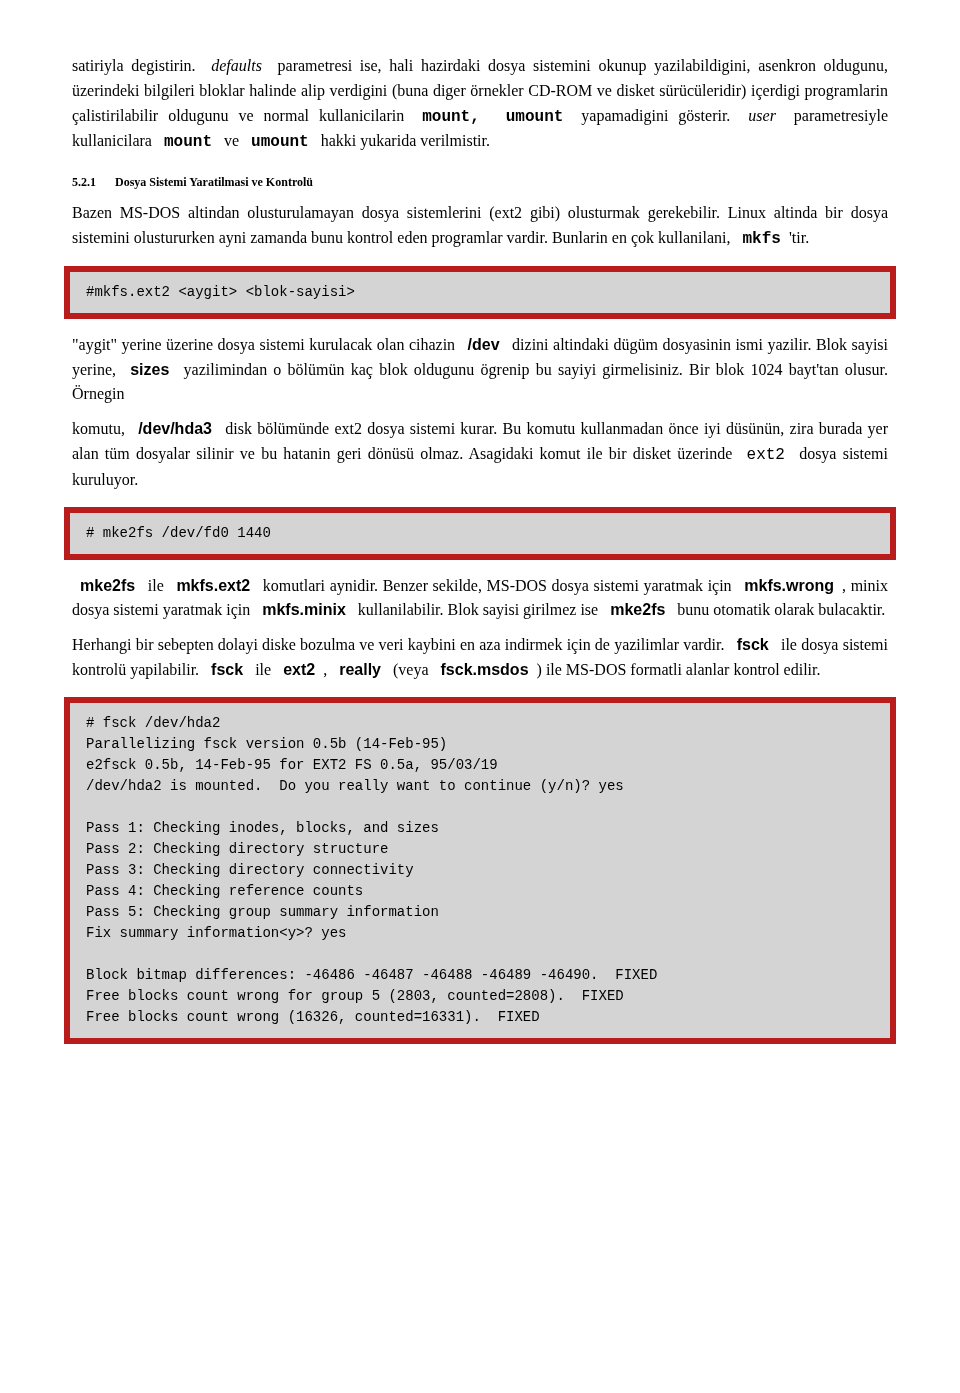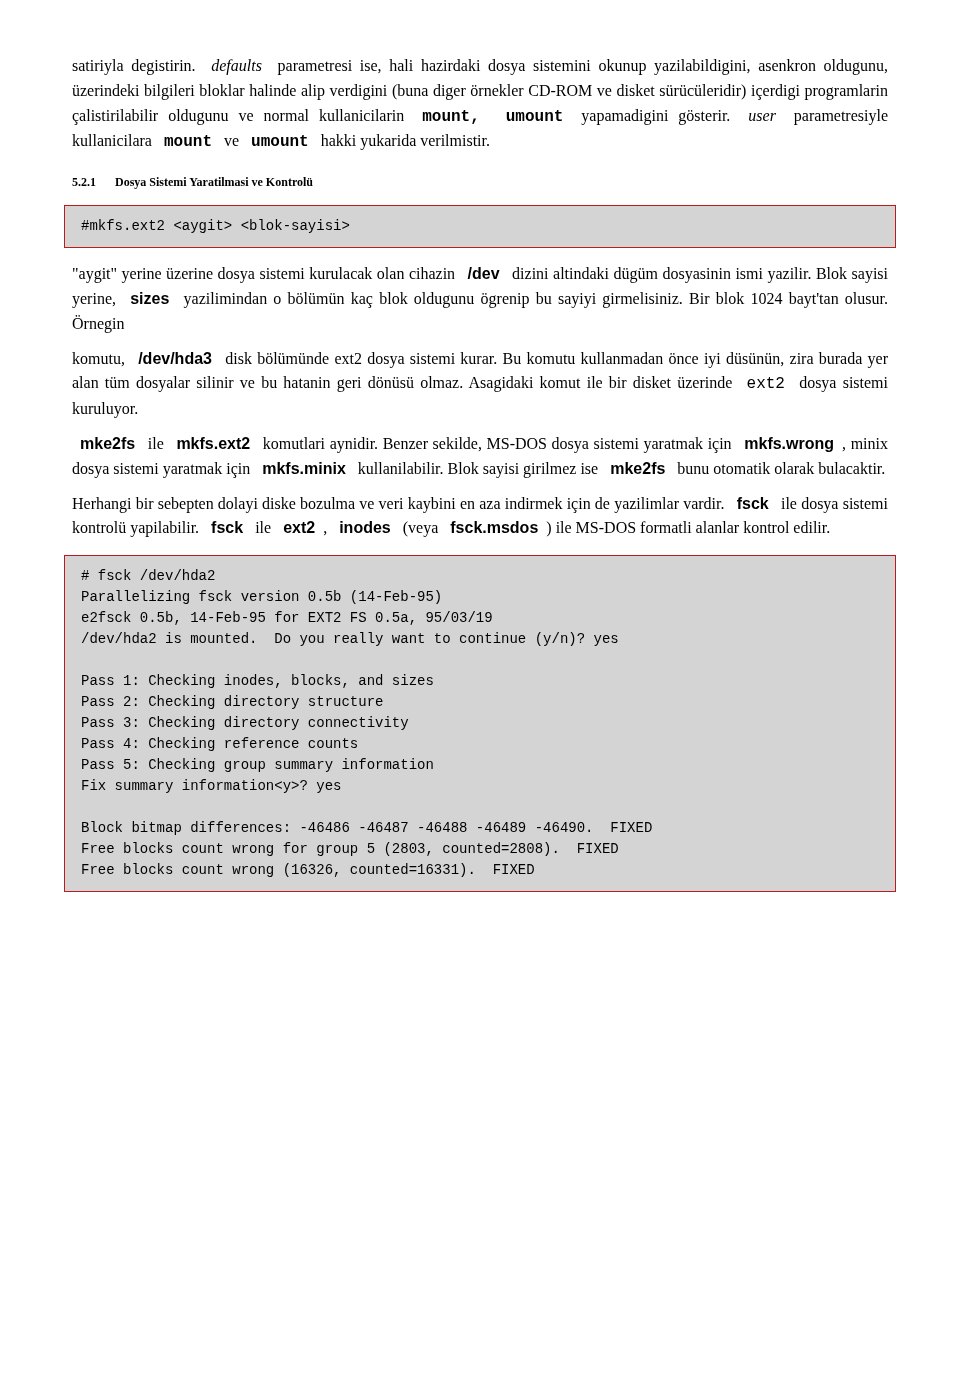--- a/index.html
+++ b/index.html
@@ -28,21 +28,21 @@
       font-style: italic;
     }
     .section-heading {
       font-size: 12px;
       font-weight: bold;
       margin: 18px 0 10px 0;
       font-family: "Times New Roman", Times, serif;
     }
     .code-block {
       background: #d4d4d4;
-      border: 1px solid #b91c1c;
+      border: 6px solid #b91c1c;
       font-family: "Courier New", Courier, monospace;
       font-size: 14px;
       padding: 10px 16px;
       margin: 14px 0;
       white-space: pre;
       line-height: 1.5;
     }
     .code-inline {
       font-family: Liberation Sans, sans-serif;
       font-weight: bold;
@@ -55,40 +55,44 @@
 
   <p>
     satiriyla degistirin. <span class="italic">defaults</span> parametresi ise, hali hazirdaki dosya sistemini okunup yazilabildigini, asenkron oldugunu, üzerindeki bilgileri bloklar halinde alip verdigini (buna diger örnekler CD-ROM ve disket sürücüleridir) içerdigi programlarin çalistirilabilir oldugunu ve normal kullanicilarin <span class="mono">mount,</span> <span class="mono">umount</span> yapamadigini gösterir. <span class="italic">user</span> parametresiyle kullanicilara <span class="mono">mount</span> ve <span class="mono">umount</span> hakki yukarida verilmistir.
   </p>
 
   <div class="section-heading">
     <span>5.2.1</span>
     <span>Dosya Sistemi Yaratilmasi ve Kontrolü</span>
   </div>
 
+  <p>
+    Bazen MS-DOS altindan olusturulamayan dosya sistemlerini (ext2 gibi) olusturmak gerekebilir. Linux altinda bir dosya sistemini olustururken ayni zamanda bunu kontrol eden programlar vardir. Bunlarin en çok kullanilani, <span class="mono">mkfs</span>'tir.
+  </p>
 
 
   <div class="code-block">#mkfs.ext2 &lt;aygit&gt; &lt;blok-sayisi&gt;</div>
 
   <p>
     "aygit" yerine üzerine dosya sistemi kurulacak olan cihazin <span class="code-inline">/dev</span> dizini altindaki dügüm dosyasinin ismi yazilir. Blok sayisi yerine, <span class="code-inline">sizes</span> yazilimindan o bölümün kaç blok oldugunu ögrenip bu sayiyi girmelisiniz. Bir blok 1024 bayt'tan olusur. Örnegin
   </p>
 
 
   <p>
     komutu, <span class="code-inline">/dev/hda3</span> disk bölümünde ext2 dosya sistemi kurar. Bu komutu kullanmadan önce iyi düsünün, zira burada yer alan tüm dosyalar silinir ve bu hatanin geri dönüsü olmaz. Asagidaki komut ile bir disket üzerinde <span class="mono-inline">ext2</span> dosya sistemi kuruluyor.
   </p>
 
+  <div class="code-block"># mke2fs /dev/fd0 1440</div>
 
   <p>
     <span class="code-inline">mke2fs</span> ile <span class="code-inline">mkfs.ext2</span> komutlari aynidir. Benzer sekilde, MS-DOS dosya sistemi yaratmak için <span class="code-inline">mkfs.wrong</span>, minix dosya sistemi yaratmak için <span class="code-inline">mkfs.minix</span> kullanilabilir. Blok sayisi girilmez ise <span class="code-inline">mke2fs</span> bunu otomatik olarak bulacaktir.
   </p>
 
   <p>
-    Herhangi bir sebepten dolayi diske bozulma ve veri kaybini en aza indirmek için de yazilimlar vardir. <span class="code-inline">fsck</span> ile dosya sistemi kontrolü yapilabilir. <span class="code-inline">fsck</span> ile <span class="code-inline">ext2</span>, <span class="code-inline">inodes</span> (veya <span class="code-inline">fsck.msdos</span>) ile MS-DOS formatli alanlar kontrol edilir.
+    Herhangi bir sebepten dolayi diske bozulma ve veri kaybini en aza indirmek için de yazilimlar vardir. <span class="code-inline">fsck</span> ile dosya sistemi kontrolü yapilabilir. <span class="code-inline">fsck</span> ile <span class="code-inline">ext2</span>, <span class="code-inline">really</span> (veya <span class="code-inline">fsck.msdos</span>) ile MS-DOS formatli alanlar kontrol edilir.
   </p>
 
   <div class="code-block"># fsck /dev/hda2
 Parallelizing fsck version 0.5b (14-Feb-95)
 e2fsck 0.5b, 14-Feb-95 for EXT2 FS 0.5a, 95/03/19
 /dev/hda2 is mounted.  Do you really want to continue (y/n)? yes
 
 Pass 1: Checking inodes, blocks, and sizes
 Pass 2: Checking directory structure
 Pass 3: Checking directory connectivity

